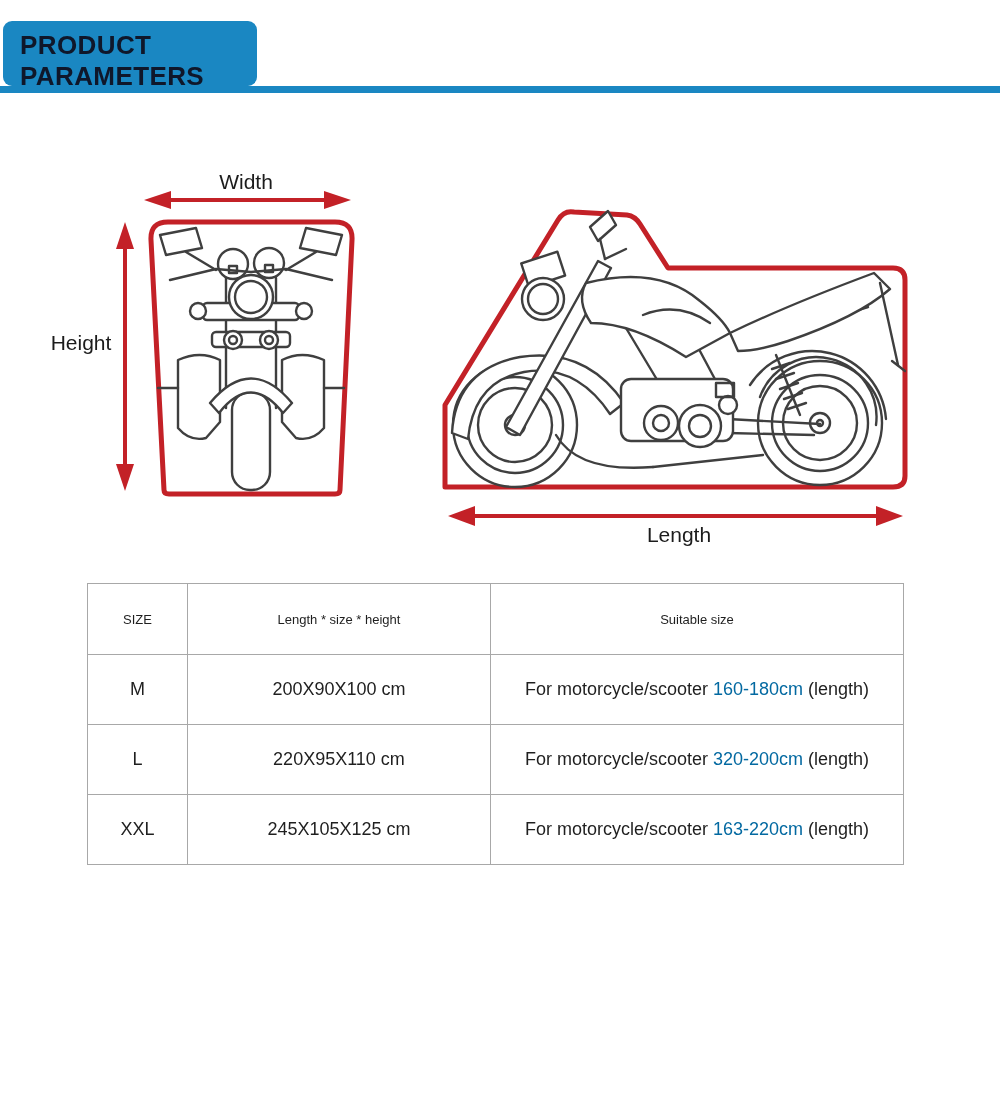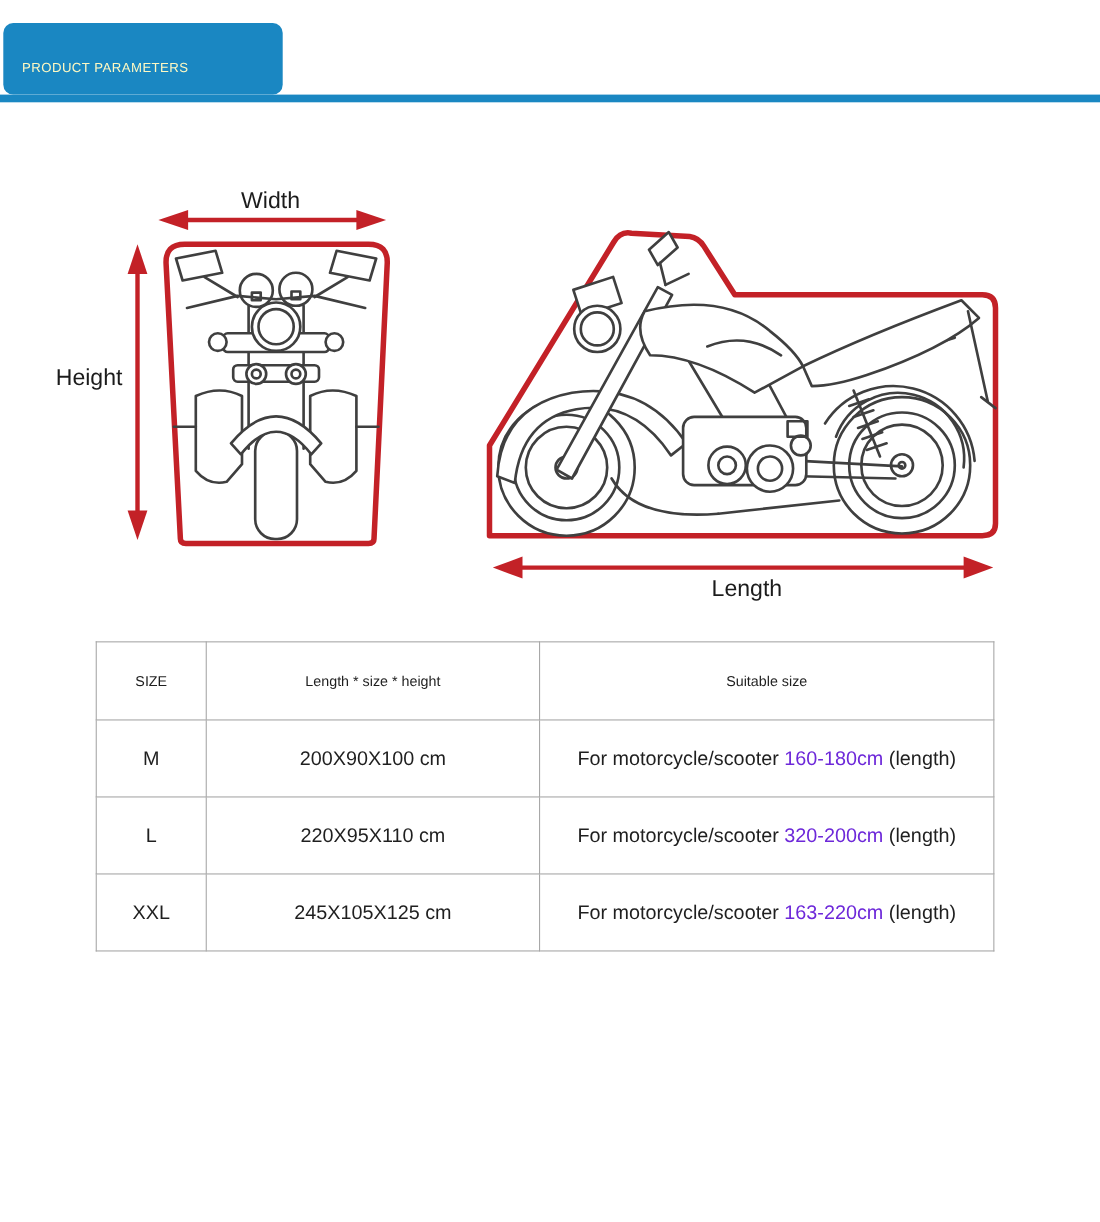--- a/index.html
+++ b/index.html
@@ -5,21 +5,21 @@
   html,body{margin:0;padding:0;background:#ffffff;}
   .page{
     position:relative;width:1000px;height:1111px;background:#ffffff;
     font-family:"Liberation Sans", sans-serif;color:#1f1f1f;overflow:hidden;
   }
   
   .banner{
     position:absolute;left:3px;top:21px;width:254px;height:65px;
     background:#1a87c2;border-radius:9px;box-sizing:border-box;
     display:flex;align-items:center;padding:14px 0 0 17px;
-    color:#fef9c3;font-weight:normal;font-size:12px;letter-spacing:0.4px;
+    color:#0f172a;font-weight:bold;font-size:26px;letter-spacing:0.4px;
   }
   .divider{
     position:absolute;left:0;top:86px;width:1000px;height:7px;background:#1a87c2;
   }
   
   .front-svg{position:absolute;left:40px;top:160px;}
   .side-svg{position:absolute;left:428px;top:183px;}
   .dlabel{font-family:"Liberation Sans", sans-serif;font-size:21px;fill:#1c1c1c;}
   .cover{fill:none;stroke:#c32127;stroke-width:5;stroke-linejoin:round;}
   .art{fill:none;stroke:#3f3f3f;stroke-width:2.4;stroke-linejoin:round;stroke-linecap:round;}
@@ -34,21 +34,21 @@
   .size-table th,.size-table td{
     border:1px solid #a8a8a8;text-align:center;vertical-align:middle;
     font-weight:normal;color:#1f1f1f;padding:0;
   }
   .size-table th{height:70px;font-size:13px;}
   .size-table td{height:69px;font-size:18px;}
   .col-size{width:100px;}
   .col-dim{width:303px;}
   .col-fit{width:413px;}
   .fit-cell{font-size:17px;}
-  .red{color:#6d28d9;}
+  .red{color:#0369a1;}
 </style>
 </head>
 <body>
 
 <div class="page">
 
   <div class="banner">
     <span>PRODUCT PARAMETERS</span>
   </div>
   <div class="divider"></div>

